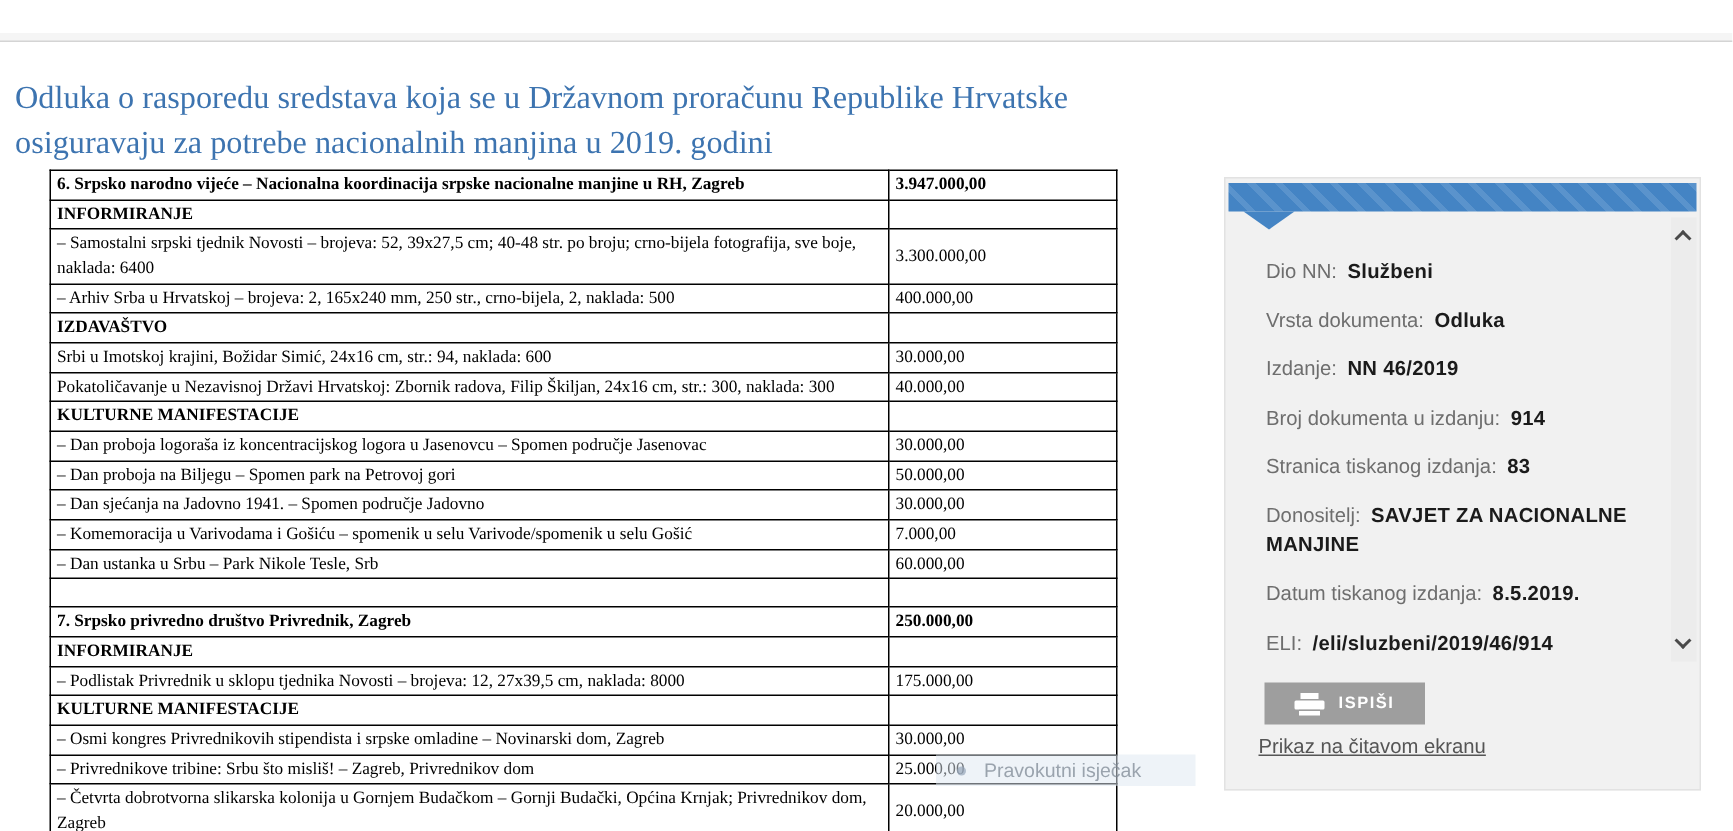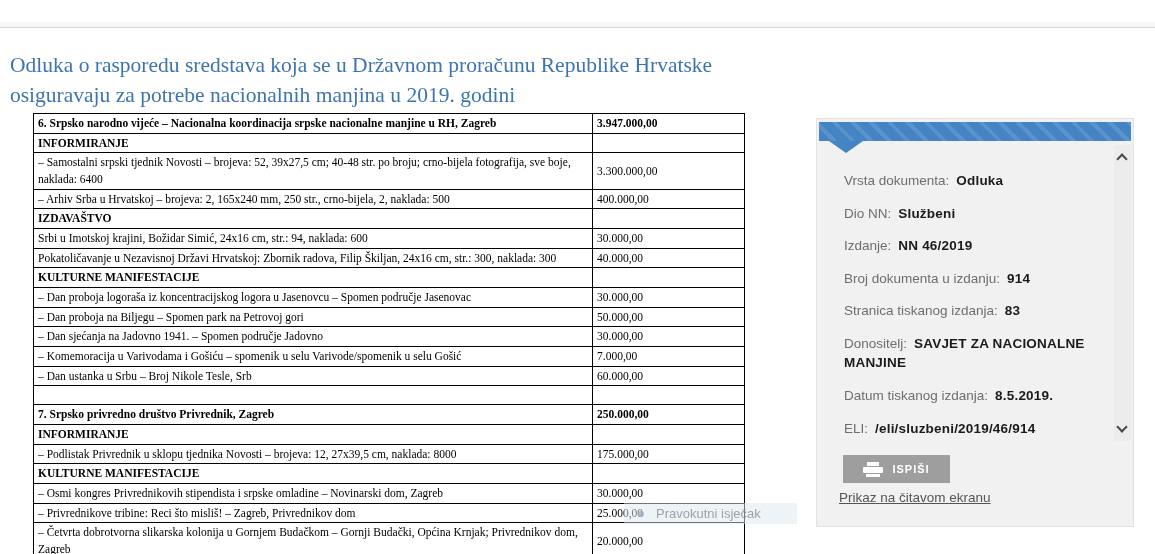--- a/index.html
+++ b/index.html
@@ -122,21 +122,21 @@
     </tr>
         <tr>
       <td class="label">– Dan sjećanja na Jadovno 1941. – Spomen područje Jadovno</td>
       <td class="amount">30.000,00</td>
     </tr>
         <tr>
       <td class="label">– Komemoracija u Varivodama i Gošiću – spomenik u selu Varivode/spomenik u selu Gošić</td>
       <td class="amount">7.000,00</td>
     </tr>
         <tr>
-      <td class="label">– Dan ustanka u Srbu – Broj Nikole Tesle, Srb</td>
+      <td class="label">– Dan ustanka u Srbu – Park Nikole Tesle, Srb</td>
       <td class="amount">60.000,00</td>
     </tr>
         <tr class="spacer">
       <td class="label"></td>
       <td class="amount"></td>
     </tr>
         <tr class="bold">
       <td class="label">7. Srpsko privredno društvo Privrednik, Zagreb</td>
       <td class="amount">250.000,00</td>
     </tr>
@@ -150,44 +150,44 @@
     </tr>
         <tr class="bold">
       <td class="label">KULTURNE MANIFESTACIJE</td>
       <td class="amount"></td>
     </tr>
         <tr>
       <td class="label">– Osmi kongres Privrednikovih stipendista i srpske omladine – Novinarski dom, Zagreb</td>
       <td class="amount">30.000,00</td>
     </tr>
         <tr>
-      <td class="label">– Privrednikove tribine: Reci što misliš! – Zagreb, Privrednikov dom</td>
+      <td class="label">– Privrednikove tribine: Srbu što misliš! – Zagreb, Privrednikov dom</td>
       <td class="amount">25.000,00</td>
     </tr>
         <tr>
       <td class="label">– Četvrta dobrotvorna slikarska kolonija u Gornjem Budačkom – Gornji Budački, Općina Krnjak; Privrednikov dom, Zagreb</td>
       <td class="amount">20.000,00</td>
     </tr>
         <tr class="spacer">
       <td class="label"></td>
       <td class="amount"></td>
     </tr>
       </tbody>
   </table>
 
   <div class="sidebar">
     <div class="sidebar-bar"></div>
     <div class="sidebar-arrow"></div>
 
     <div class="sidebar-fields" id="sidebar-fields">
         <div class="field-row">
+        <span class="field-label">Dio NN:</span><span class="field-value">Službeni</span>
+      </div>
+        <div class="field-row">
         <span class="field-label">Vrsta dokumenta:</span><span class="field-value">Odluka</span>
-      </div>
-        <div class="field-row">
-        <span class="field-label">Dio NN:</span><span class="field-value">Službeni</span>
       </div>
         <div class="field-row">
         <span class="field-label">Izdanje:</span><span class="field-value">NN 46/2019</span>
       </div>
         <div class="field-row">
         <span class="field-label">Broj dokumenta u izdanju:</span><span class="field-value">914</span>
       </div>
         <div class="field-row">
         <span class="field-label">Stranica tiskanog izdanja:</span><span class="field-value">83</span>
       </div>

